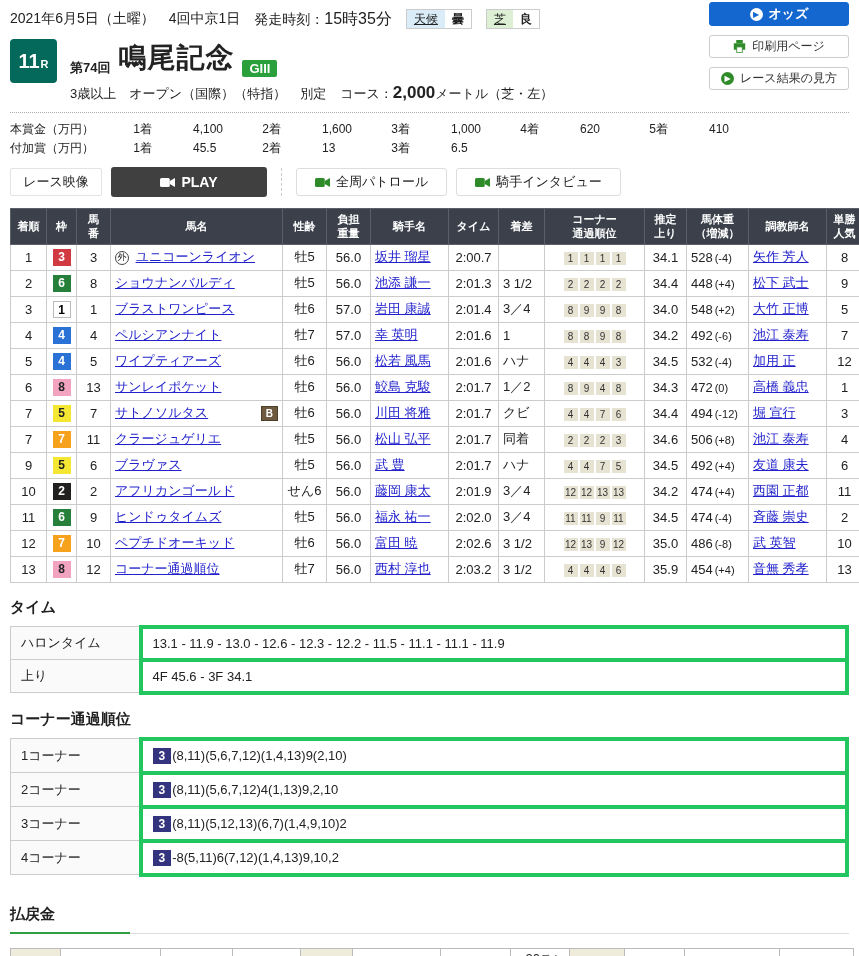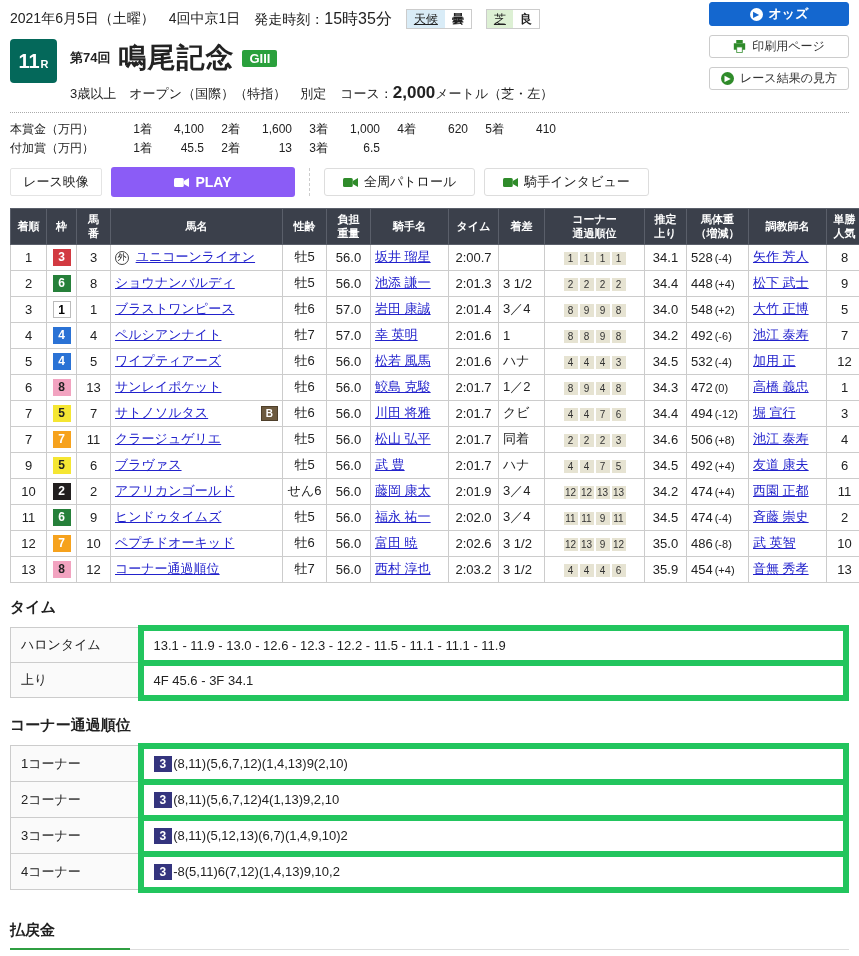--- a/index.html
+++ b/index.html
@@ -24,39 +24,39 @@
   .btn-side { height: 23px; background: #fff; border: 1px solid #ccc; font-size: 12px; color: #333; }
   .circ { display: inline-flex; align-items: center; justify-content: center; width: 13px; height: 13px; border-radius: 50%; font-size: 8px; }
   .circ.white { background: #fff; color: #1467cf; }
   .circ.green { background: #2f8b2a; color: #fff; }
 
   
   .race-head { display: flex; gap: 13px; margin: 8px 0 2px; }
   .race-no { width: 47px; height: 44px; background: #04685a; color: #fff; border-radius: 4px;
              display: flex; align-items: center; justify-content: center; font-weight: bold; font-size: 20px; }
   .race-no .rsuf { font-size: 11px; margin: 5px 0 0 1px; }
-  .race-title-line { display: flex; align-items: center; gap: 8px; }
+  .race-title-line { display: flex; align-items: flex-end; gap: 8px; }
   .edition { font-size: 13px; font-weight: bold; }
   .race-title { font-size: 28px; font-weight: bold; letter-spacing: 1px; }
   .grade { background: #2aa03c; color: #fff; font-weight: bold; font-size: 13px; padding: 1px 7px; border-radius: 2px; }
   .conds { margin-top: 6px; font-size: 13px; display: flex; gap: 14px; align-items: baseline; }
   .course-num { font-size: 17px; font-weight: bold; }
 
   .dotline { border: none; border-top: 1px dotted #aaa; margin: 9px 0 7px; }
 
   
   .prize-row { display: flex; font-size: 12px; line-height: 1.55; }
   .prize-label { width: 106px; }
   .prize-row .place { width: 36px; text-align: right; }
-  .prize-row .amt { width: 52px; text-align: right; }
+  .prize-row .amt { width: 52px; text-align: left; margin-left: 41px; }
 
   
   .video-row { display: flex; align-items: center; gap: 9px; margin: 10px 0 11px; }
   .btn-plain { width: 92px; height: 28px; background: #fff; border: 1px solid #e4e4e4; font-size: 13px; border-radius: 2px; }
-  .btn-play { width: 184px; height: 30px; background: #8b5cf6; color: #fff; font-weight: bold; font-size: 14px; }
+  .btn-play { width: 156px; height: 30px; background: #404040; color: #fff; font-weight: bold; font-size: 14px; }
   .vdivider { border-left: 1px dashed #ccc; height: 28px; margin: 0 5px; }
   .btn-video { height: 28px; background: #fff; border: 1px solid #ddd; padding: 0 18px; font-size: 13px; }
   .cam { width: 15px; height: 11px; }
 
   
   table.results { width: 100%; border-collapse: collapse; table-layout: fixed; }
   table.results thead th { background: #3b404b; color: #fff; font-size: 11px; font-weight: bold;
     border: 1px solid #5a5f6a; padding: 3px 1px; white-space: pre-line; line-height: 1.3; }
   table.results tbody td { border: 1px solid #ccc; height: 26px; padding: 1px 4px; overflow: hidden; white-space: nowrap; }
   td.c { text-align: center; }
@@ -77,21 +77,21 @@
             padding: 1px 4px; border: 1px solid #4e3f2a; margin-top: 2px; }
   .cbox { display: inline-block; background: #e6e3d2; color: #333; font-size: 10px; min-width: 14px;
           text-align: center; margin: 0 1px; padding: 1px 1px; }
   .hwdiff { font-size: 11px; margin-left: 2px; }
 
   
   h3.section-title { font-size: 15px; font-weight: bold; margin: 15px 0 8px; }
   table.info { width: 100%; border-collapse: collapse; }
   table.info th { width: 130px; text-align: left; font-weight: normal; background: #fafafa;
                   border: 1px solid #ccc; padding: 7px 10px; font-size: 13px; }
-  table.info td { border: 6px solid #22c55e; padding: 7px 10px; font-size: 13px; margin-left: 19px; }
+  table.info td { border: 4px solid #22c55e; padding: 7px 10px; font-size: 13px; margin-left: 19px; }
   .leader { display: inline-block; background: #34347e; color: #fff; font-weight: bold;
             padding: 1px 6px; margin-right: 1px; font-size: 12px; }
 
   
   .title-rule { border-bottom: 1px solid #ddd; margin: 0 0 14px; }
   .title-rule .green { display: block; width: 120px; border-bottom: 2px solid #2f9e41; margin-bottom: -1px; }
   table.pay { width: 100%; border-collapse: collapse; table-layout: fixed; }
   table.pay th, table.pay td { border: 1px solid #bbb; height: 25px; padding: 2px 8px; font-size: 13px; }
   table.pay th { background: #efecdb; font-weight: bold; text-align: center; padding: 2px 4px; }
   .combo { text-align: center; }

